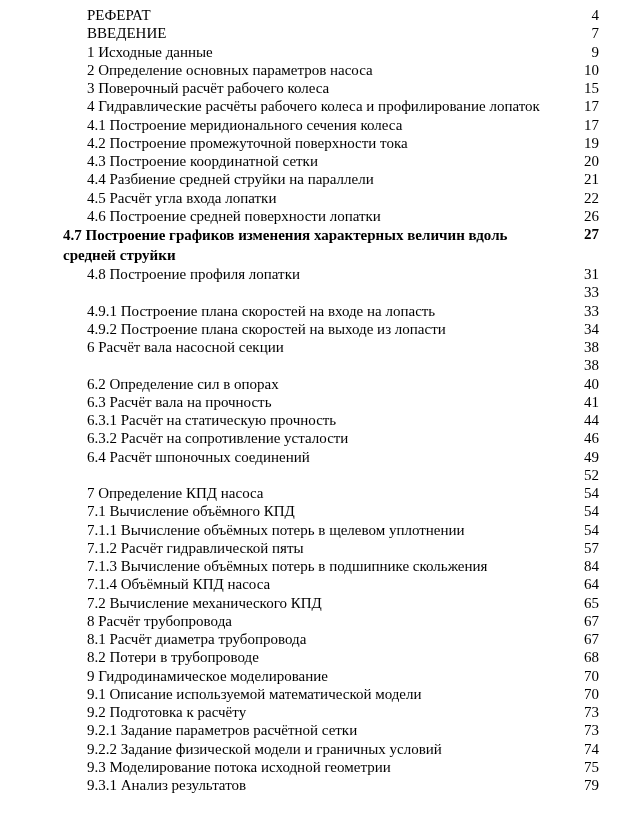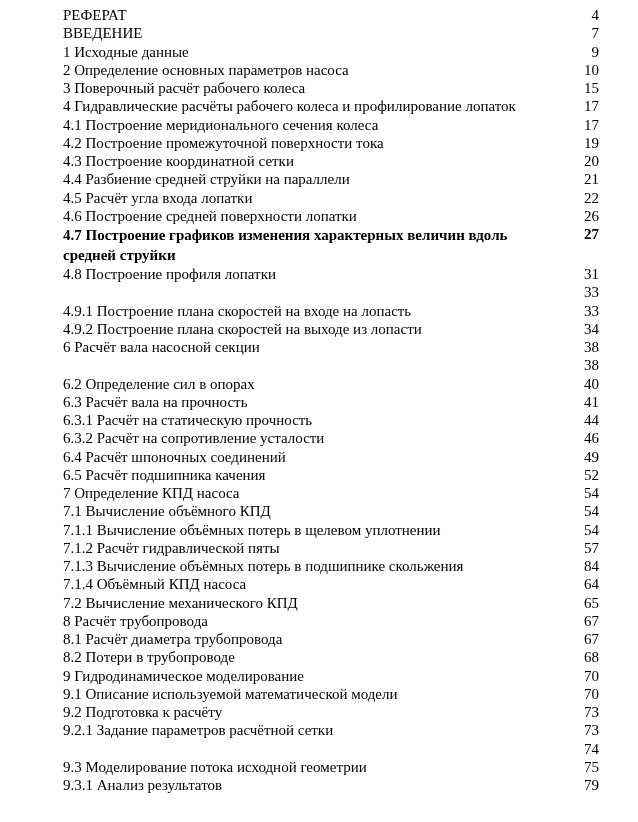--- a/index.html
+++ b/index.html
@@ -35,20 +35,21 @@
     .row .title {
       display: inline-block;
       width: 460px;
       white-space: normal;
       line-height: 20px;
       vertical-align: top;
     }
     .row.normal .title {
       white-space: nowrap;
       line-height: 18.25px;
+      margin-left: 24px;
     }
     .row .page {
       position: absolute;
       right: 0;
       top: 0;
       text-align: right;
       line-height: 18.25px;
     }
   </style>
 </head>
@@ -143,21 +144,20 @@
   </div>
   <div class="row normal">
     <span class="title">6.3.2 Расчёт на сопротивление усталости</span>
     <span class="page">46</span>
   </div>
   <div class="row normal">
     <span class="title">6.4 Расчёт шпоночных соединений</span>
     <span class="page">49</span>
   </div>
   <div class="row normal">
-    <span class="title">6.5 Расчёт подшипника качения</span>
     <span class="page">52</span>
   </div>
   <div class="row normal">
     <span class="title">7 Определение КПД насоса</span>
     <span class="page">54</span>
   </div>
   <div class="row normal">
     <span class="title">7.1 Вычисление объёмного КПД</span>
     <span class="page">54</span>
   </div>
@@ -203,20 +203,21 @@
   </div>
   <div class="row normal">
     <span class="title">9.2 Подготовка к расчёту</span>
     <span class="page">73</span>
   </div>
   <div class="row normal">
     <span class="title">9.2.1 Задание параметров расчётной сетки</span>
     <span class="page">73</span>
   </div>
   <div class="row normal">
+    <span class="title">9.2.2 Задание физической модели и граничных условий</span>
     <span class="page">74</span>
   </div>
   <div class="row normal">
     <span class="title">9.3 Моделирование потока исходной геометрии</span>
     <span class="page">75</span>
   </div>
   <div class="row normal">
     <span class="title">9.3.1 Анализ результатов</span>
     <span class="page">79</span>
   </div>

